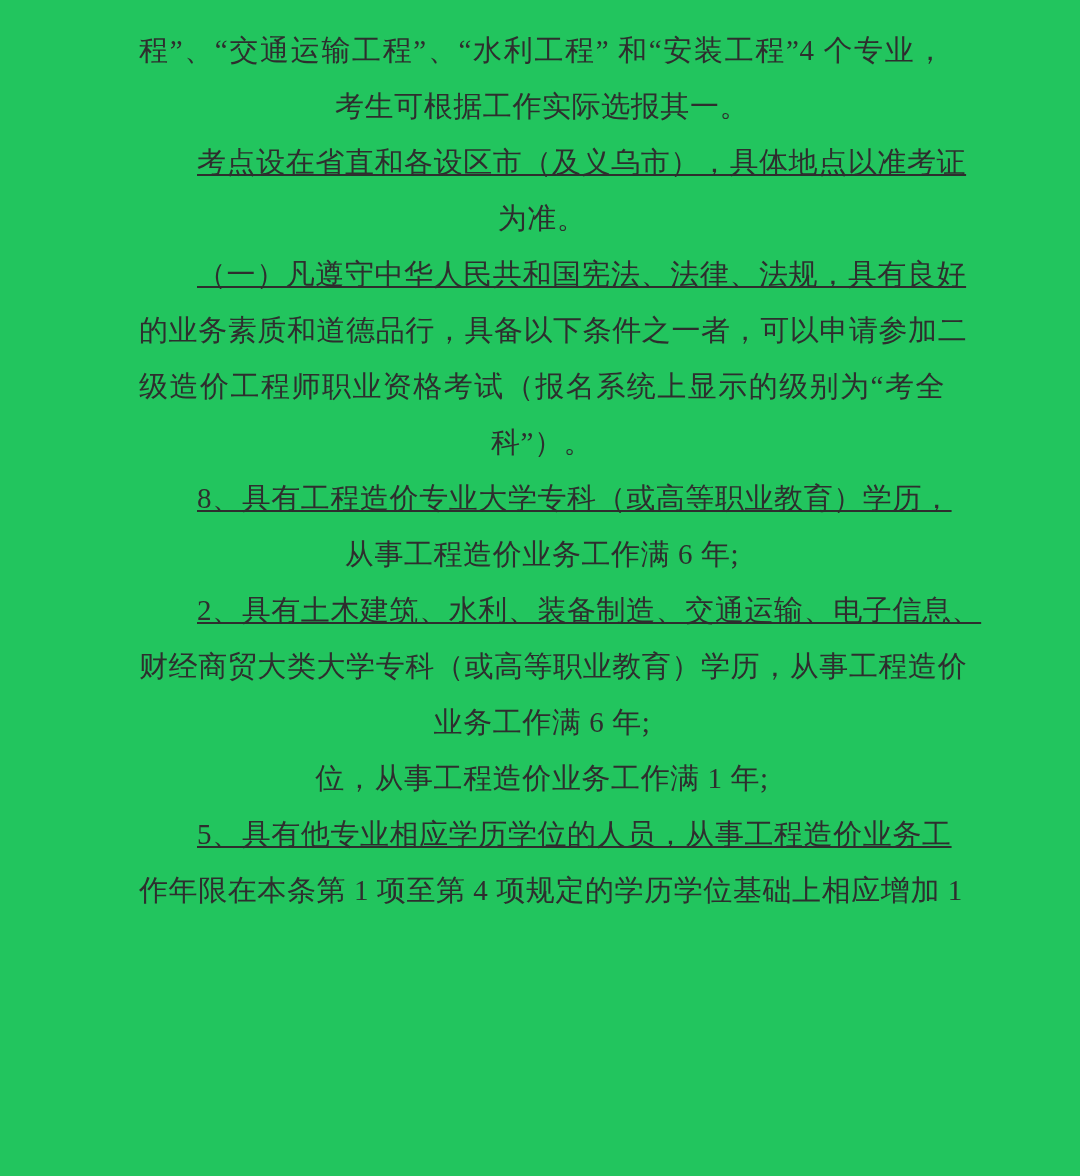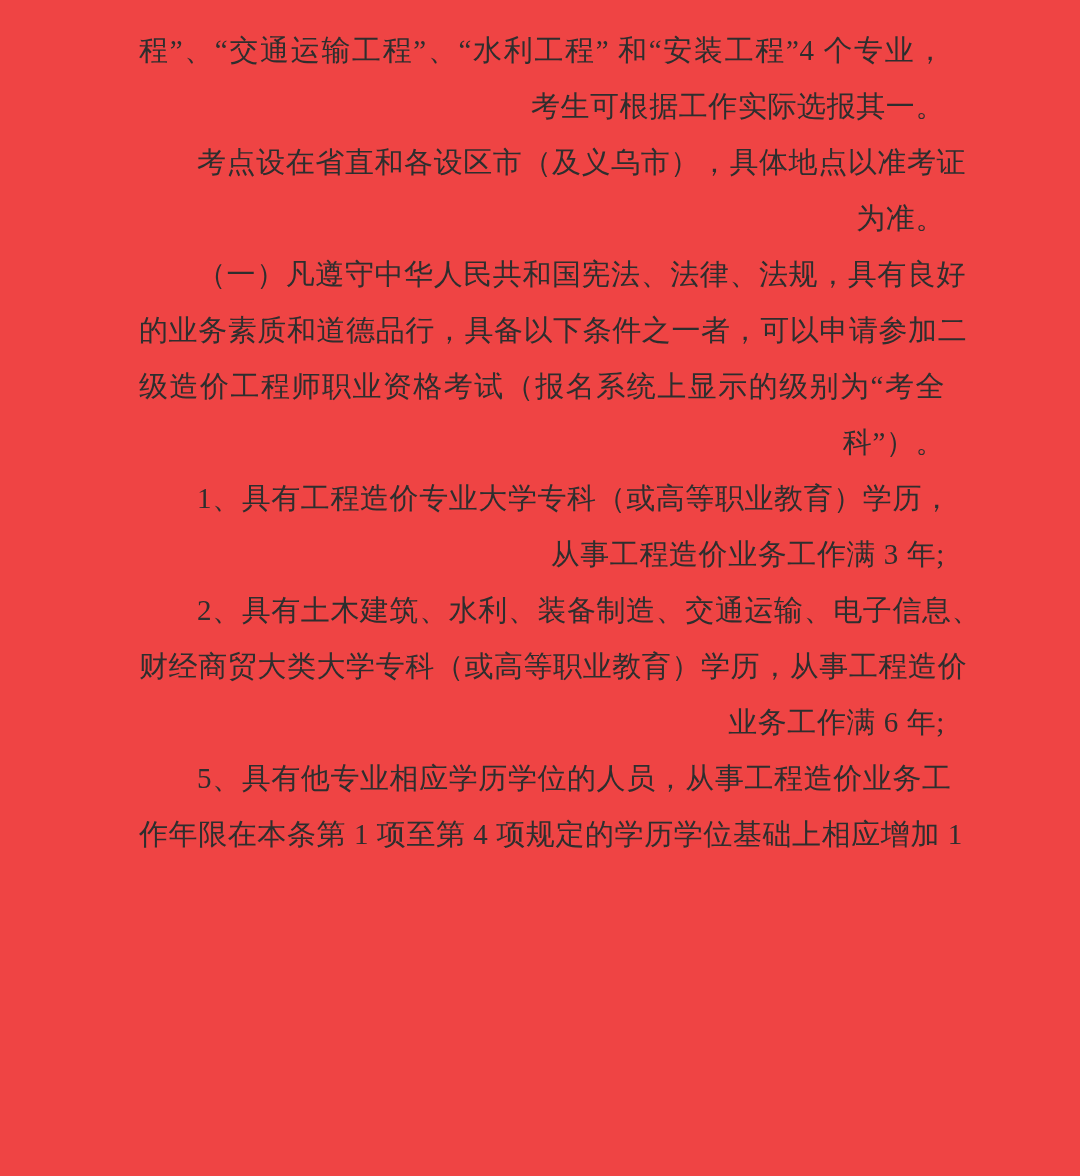--- a/index.html
+++ b/index.html
@@ -9,66 +9,68 @@
   body {
     width: 1080px;
     height: 1176px;
     background: #ffffff;
     font-family: "Liberation Serif", "DejaVu Serif", serif;
   }
   .page {
     position: relative;
     width: 1080px;
     height: 1176px;
-    background: #ef4444;
+    background: #22c55e;
     overflow: hidden;
   }
   .doc-body {
     position: absolute;
     left: 139px;
     top: 22px;
     width: 806px;
     font-size: 29px;
     line-height: 56px;
     color: #2e2e2e;
     font-family: "Liberation Serif", "DejaVu Serif", serif;
   }
   .line {
     width: 806px;
     white-space: nowrap;
-    text-align: right;
+    text-align: center;
     letter-spacing: 0.02em;
   }
   .line.fill {
     text-align: justify;
     text-align-last: justify;
   }
   .line.indent {
     text-indent: 2em;
+    text-decoration: underline;
   }
   .line.heading {
     font-family: "Liberation Sans", "DejaVu Sans", sans-serif;
     font-weight: bold;
     color: #1e1e1e;
   }
 </style>
 </head>
 <body>
 
 <div class="page">
   <div class="doc-body" id="doc-body">
       <div class="line fill">程”、“交通运输工程”、“水利工程” 和“安装工程”4 个专业，</div>
       <div class="line">考生可根据工作实际选报其一。</div>
       <div class="line indent fill">考点设在省直和各设区市（及义乌市），具体地点以准考证</div>
       <div class="line">为准。</div>
       <div class="line indent fill">（一）凡遵守中华人民共和国宪法、法律、法规，具有良好</div>
       <div class="line fill">的业务素质和道德品行，具备以下条件之一者，可以申请参加二</div>
       <div class="line fill">级造价工程师职业资格考试（报名系统上显示的级别为“考全</div>
       <div class="line">科”）。</div>
-      <div class="line indent fill">1、具有工程造价专业大学专科（或高等职业教育）学历，</div>
-      <div class="line">从事工程造价业务工作满 3 年;</div>
+      <div class="line indent fill">8、具有工程造价专业大学专科（或高等职业教育）学历，</div>
+      <div class="line">从事工程造价业务工作满 6 年;</div>
       <div class="line indent fill">2、具有土木建筑、水利、装备制造、交通运输、电子信息、</div>
       <div class="line fill">财经商贸大类大学专科（或高等职业教育）学历，从事工程造价</div>
       <div class="line">业务工作满 6 年;</div>
+      <div class="line">位，从事工程造价业务工作满 1 年;</div>
       <div class="line indent fill">5、具有他专业相应学历学位的人员，从事工程造价业务工</div>
       <div class="line fill">作年限在本条第 1 项至第 4 项规定的学历学位基础上相应增加 1</div>
     </div>
 </div>
 
 </body></html>

